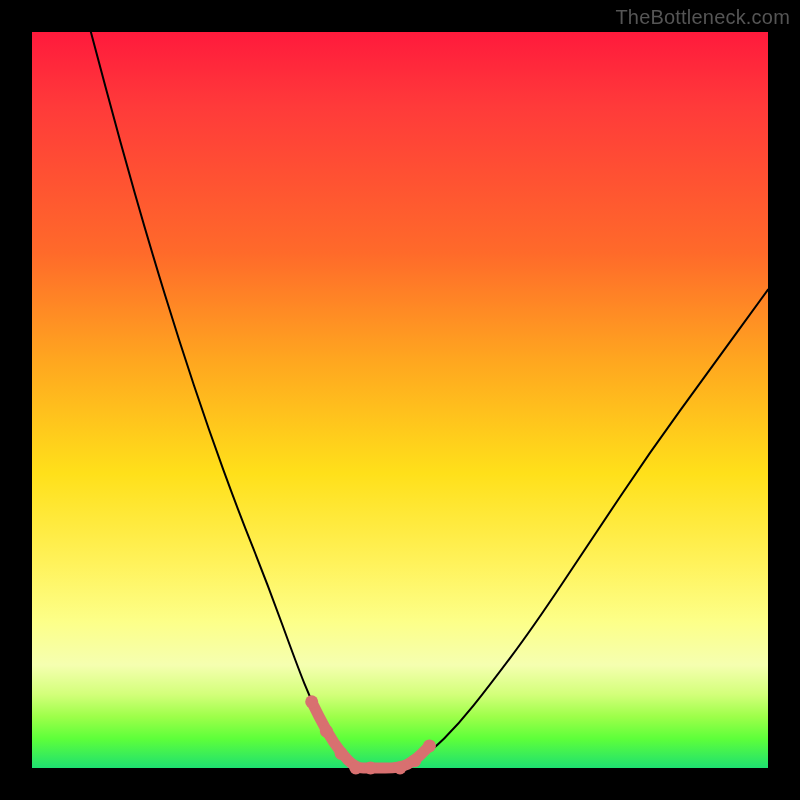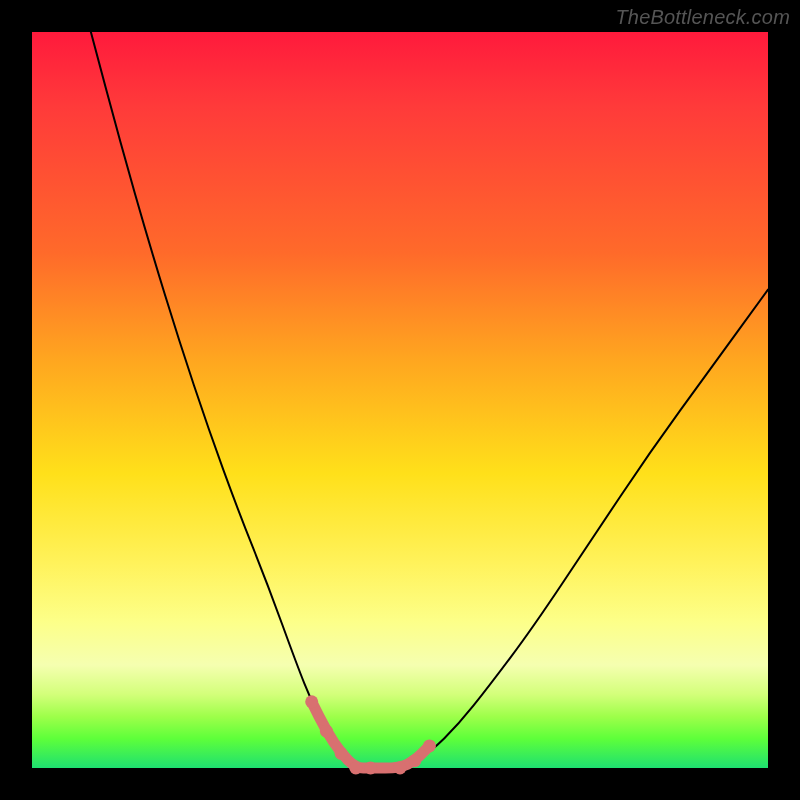--- a/index.html
+++ b/index.html
@@ -44,21 +44,20 @@
   }
   .watermark {
     position: absolute;
     top: 6px;
     right: 10px;
     color: #555;
     font-size: 20px;
     font-weight: 500;
     letter-spacing: 0.2px;
     user-select: none;
-    font-style: italic;
   }
   svg.curve {
     position: absolute;
     left: 0;
     top: 0;
     width: 736px;
     height: 736px;
     overflow: visible;
   }
 </style>

